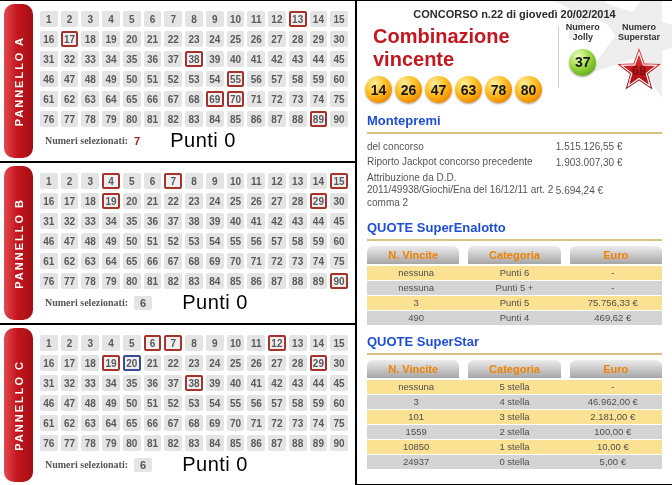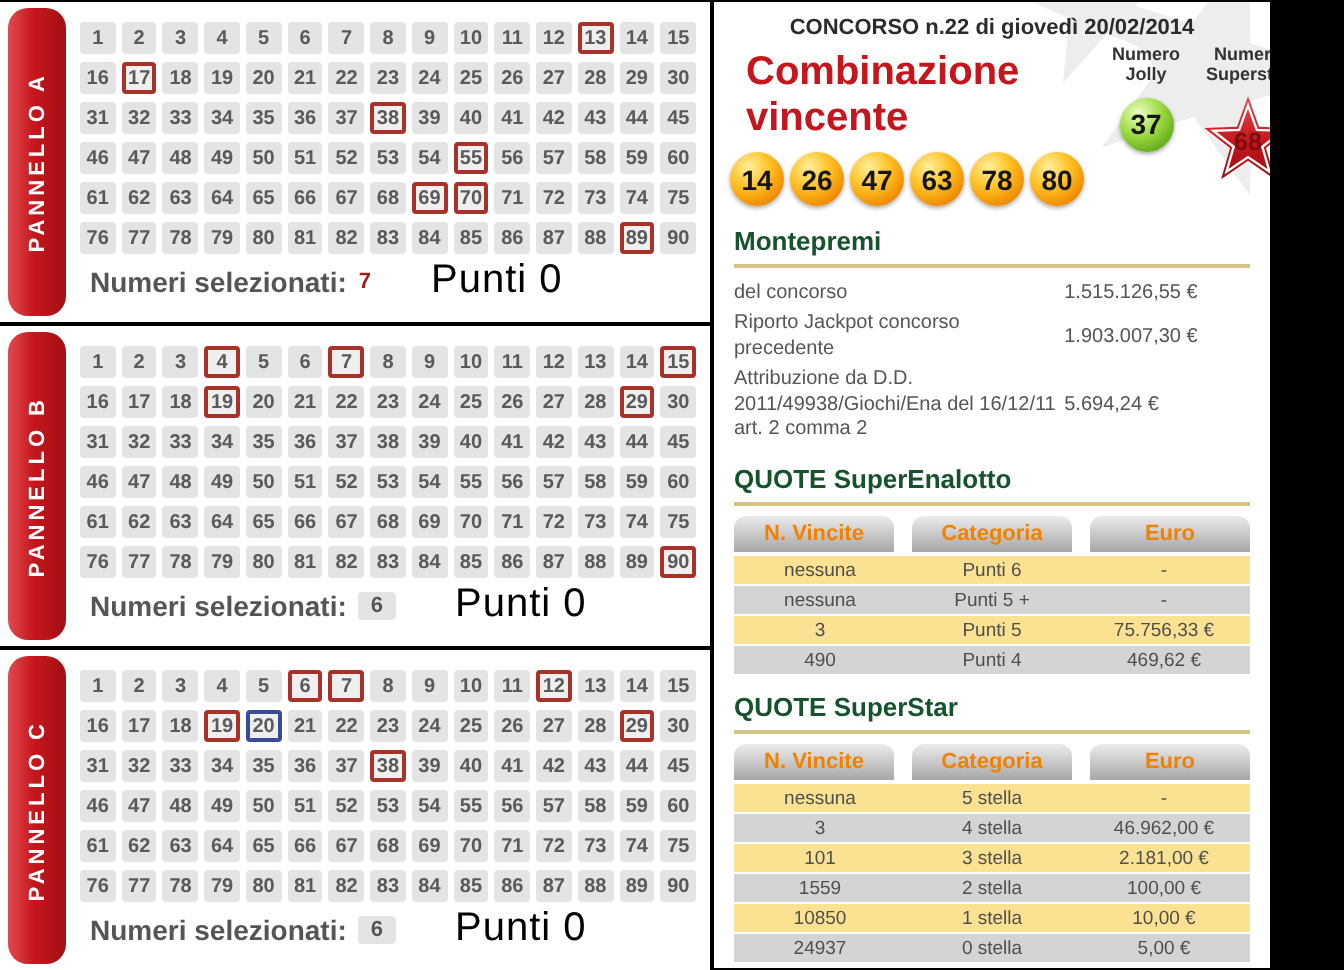--- a/index.html
+++ b/index.html
@@ -28,27 +28,27 @@
   .cell{
     height:16px;background:#e4e4e4;color:#5a5a5a;
     font-size:10px;font-weight:bold;display:flex;align-items:center;justify-content:center;
     box-sizing:border-box;border:2px solid #e4e4e4;border-radius:2px;cursor:pointer;
   }
   .cell.sel-red{border-color:#a8322a;background:#efefef;}
   .cell.sel-blue{border-color:#3a4a9b;background:#efefef;}
   .panel-footer{
     position:absolute;left:45px;bottom:9px;display:flex;align-items:center;
   }
-  .ns-label{font-size:14px;font-weight:bold;color:#555;}
+  .ns-label{font-size:10px;font-weight:bold;color:#555;font-family:Liberation Serif, serif;}
   .count{font-size:11px;font-weight:bold;margin-left:6px;}
   .count.plain{color:#9c2020;}
   .count.chip{background:#e4e4e4;color:#555;padding:1px 6px;border-radius:2px;}
   .punti{font-size:20px;color:#000;margin-left:30px;letter-spacing:0.5px;}
   
-  .right{width:278px;margin-left:2px;background:#fff;position:relative;overflow:hidden;margin-top:1px;margin-bottom:1px;}
+  .right{width:315px;margin-left:2px;background:#fff;position:relative;overflow:hidden;margin-top:1px;margin-bottom:1px;}
   .wm-star{
     position:absolute;background:#ededed;
     clip-path:polygon(50% 0%,62% 36%,98% 36%,69% 58%,80% 94%,50% 71%,20% 94%,31% 58%,2% 36%,38% 36%);
   }
   .wm1{width:130px;height:125px;right:-35px;top:-30px;transform:rotate(18deg);}
   .wm2{width:90px;height:86px;right:40px;top:-45px;transform:rotate(-12deg);}
   .concorso{position:relative;text-align:center;font-size:11px;font-weight:bold;color:#2b2b2b;padding-top:7px;}
   .combo{position:relative;display:flex;padding:2px 4px 0 8px;}
   .combo-main{width:198px;}
   .combo-label{color:#c5161d;font-weight:bold;font-size:20px;margin:3px 0 5px 8px;}
@@ -64,21 +64,21 @@
   .sidecol{text-align:center;}
   .sidecol .slabel{font-size:9px;font-weight:bold;color:#333;line-height:1.15;margin-bottom:4px;}
   .ball.green{
     background:radial-gradient(circle at 35% 28%,#ecffc4 0%,#9ad83f 45%,#58a214 85%,#3f7d0c 100%);
     margin:6px auto 0;
   }
   .star-col{margin-left:10px;width:62px;}
   .star-svg{display:block;margin:0 auto;}
   
   .section{position:relative;padding:0 10px;}
-  .sec-title{font-size:13px;font-weight:bold;color:#14532d;}
+  .sec-title{font-size:13px;font-weight:bold;color:#1d4ed8;}
   .gold-rule{height:2px;background:#d8c283;margin:4px 0 5px 0;}
   .mp-rows{margin-top:2px;}
   .mp-row{display:flex;justify-content:flex-start;align-items:center;font-size:10px;color:#555;padding:1.5px 0;}
   .mp-row .lbl{width:64%;line-height:1.25;}
   .mp-row .val{text-align:right;white-space:nowrap;}
   .mp-row.total{font-weight:bold;color:#444;}
   .mp-row.total .lbl{width:70%;}
   .qtitle{margin-top:9px;}
   .qtable{margin-top:5px;}
   .qhead{display:flex;column-gap:9px;margin-bottom:2px;}

